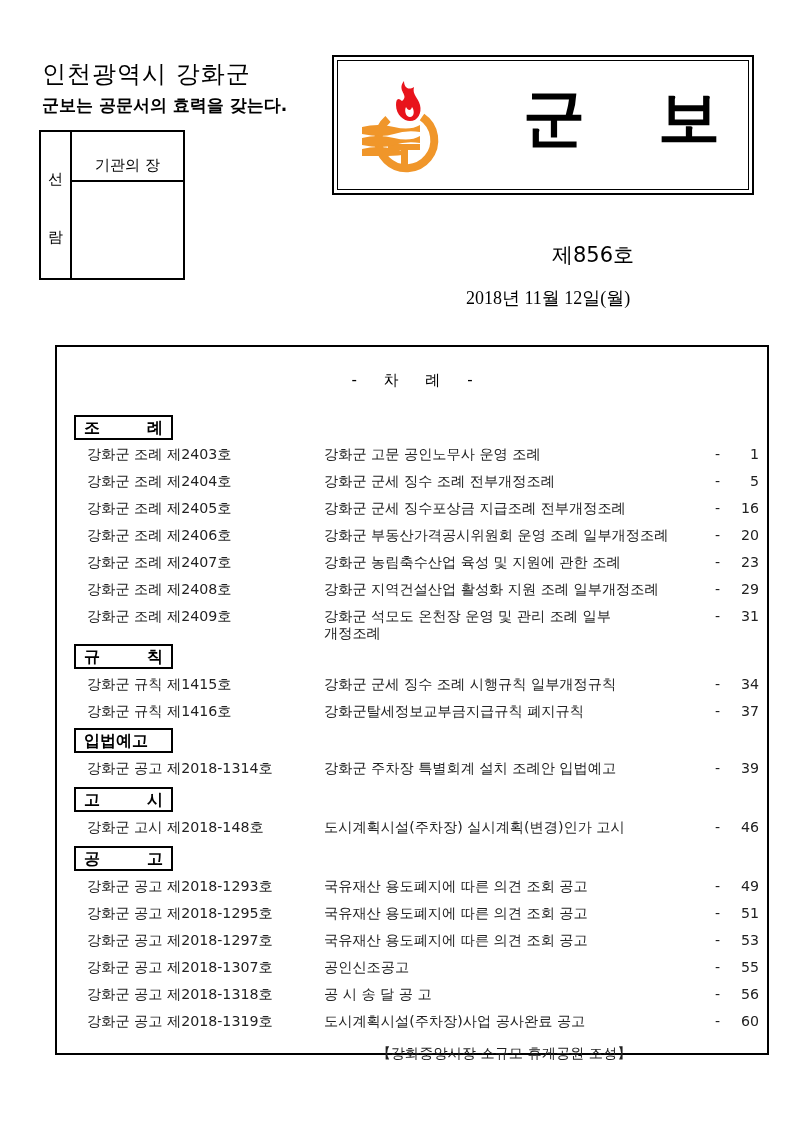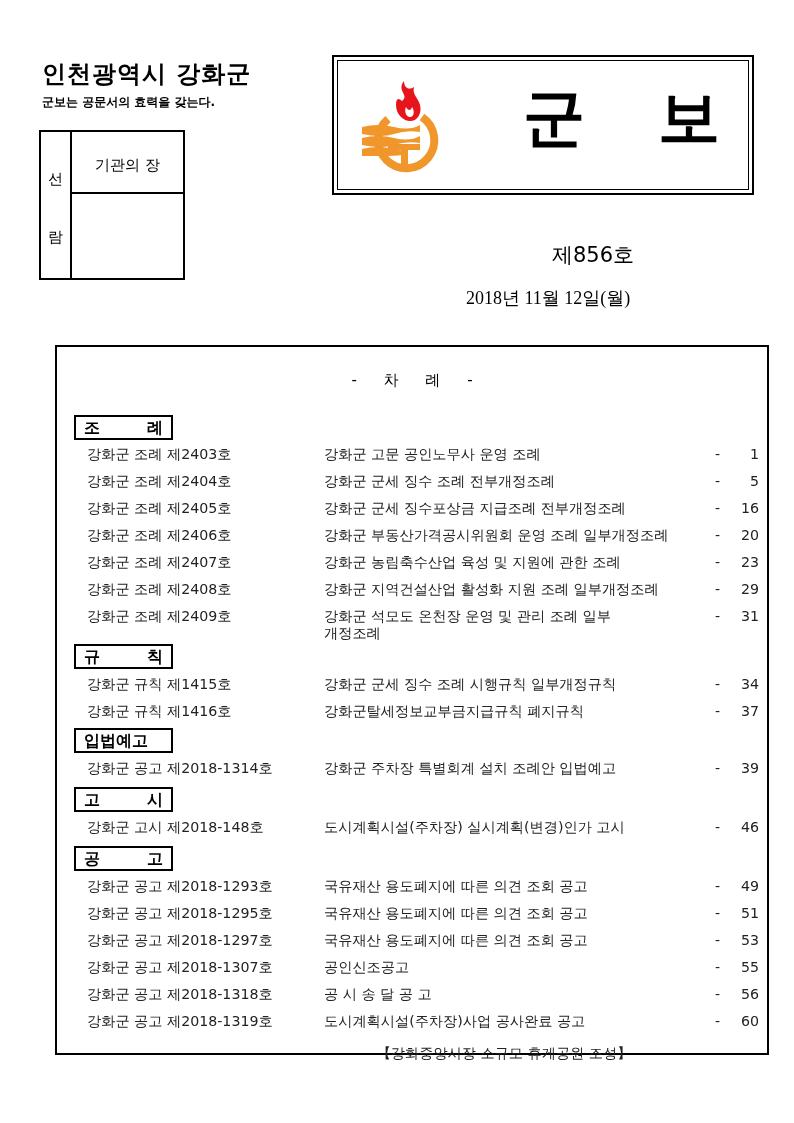--- a/index.html
+++ b/index.html
@@ -1,27 +1,27 @@
 <!DOCTYPE html>
 <html><head>
   <meta charset="utf-8">
   <style>
     * { box-sizing: border-box; margin: 0; padding: 0; }
     html, body { width: 794px; height: 1123px; background: #ffffff; overflow: hidden; }
     body { position: relative; font-family: "DejaVu Sans", sans-serif; color: #000; }
 
-    .org-title { position: absolute; left: 42px; top: 58px; font-size: 24px; font-weight: bold; letter-spacing: 1px; text-align: center; }
-    .org-sub { position: absolute; left: 42px; top: 94px; font-size: 12px; font-weight: bold; }
+    .org-title { position: absolute; left: 42px; top: 58px; font-size: 24px; font-weight: normal; letter-spacing: 1px; text-align: center; }
+    .org-sub { position: absolute; left: 42px; top: 94px; font-size: 17px; font-weight: bold; }
 
     .review-box { position: absolute; left: 39px; top: 130px; width: 146px; height: 150px; border: 2px solid #000; }
     .review-side { position: absolute; left: 0; top: 0; width: 31px; height: 100%; border-right: 2px solid #000; }
     .review-side span { position: absolute; left: 0; width: 29px; text-align: center; font-size: 15px; }
     .review-side .c1 { top: 38px; }
     .review-side .c2 { top: 96px; }
-    .review-head { position: absolute; left: 31px; top: 0; right: 0; height: 62px; border-bottom: 2px solid #000; text-align: center; font-size: 15px; padding-top: 24px; }
+    .review-head { position: absolute; left: 31px; top: 0; right: 0; height: 50px; border-bottom: 2px solid #000; text-align: center; font-size: 15px; padding-top: 24px; }
 
     .title-box { position: absolute; left: 332px; top: 55px; width: 422px; height: 140px; border: 2px solid #000; }
     .title-inner { position: absolute; left: 3px; top: 3px; right: 3px; bottom: 3px; border: 1px solid #000; }
     .logo { position: absolute; left: 20px; top: 16px; width: 92px; height: 100px; }
     .title-text { position: absolute; top: 26px; font-size: 62px; font-weight: bold; line-height: 1; }
     .title-text.t1 { left: 185px; }
     .title-text.t2 { left: 320px; }
 
     .issue-no { position: absolute; left: 552px; top: 241px; font-size: 21px; }
     .issue-date { position: absolute; left: 466px; top: 286px; font-size: 18px; font-family: Liberation Serif, serif; }

